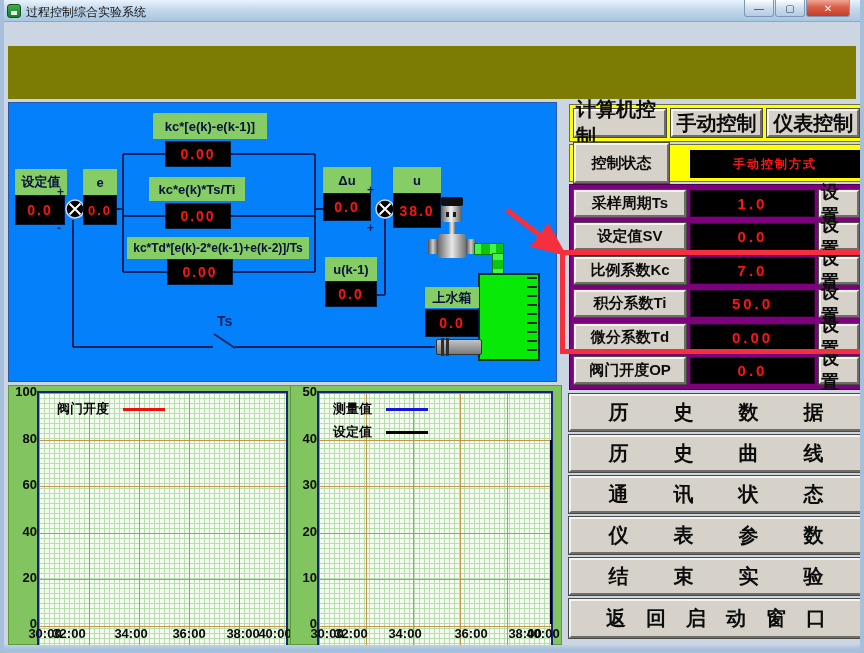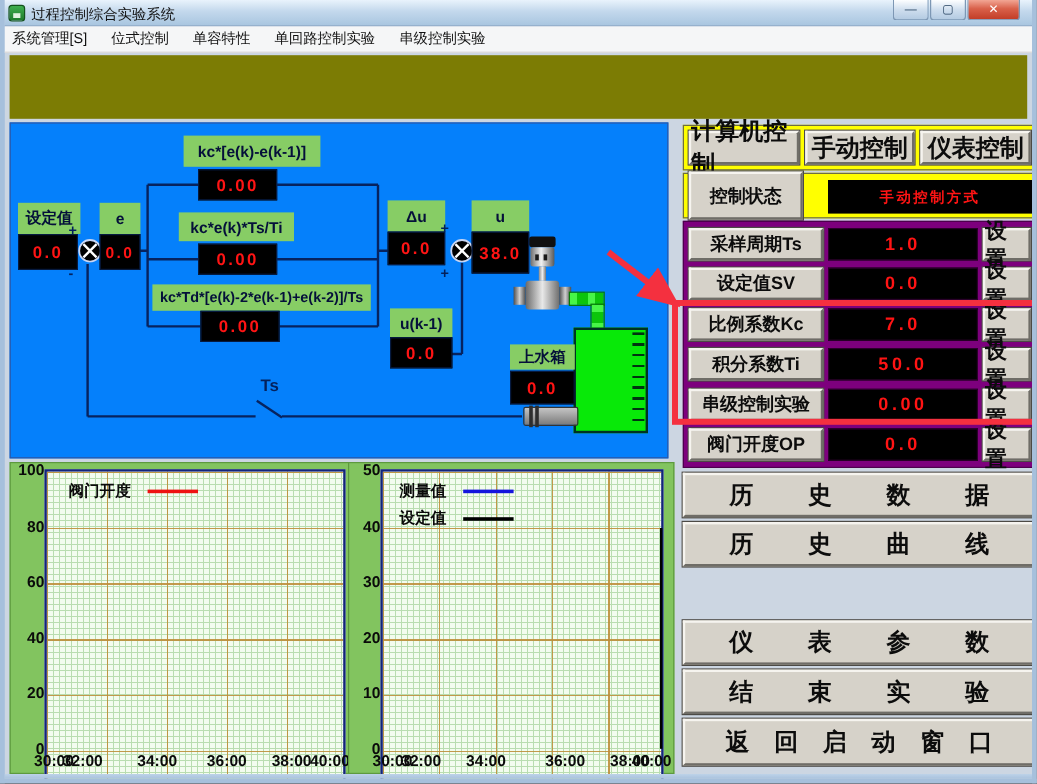--- a/index.html
+++ b/index.html
@@ -68,21 +68,21 @@
   .cm-btn{width:93px;height:28px;font-size:20px;margin-right:5px;}
   .status-disp{position:absolute;left:120px;top:5px;width:170px;height:28px;background:#000;
     color:#ff1414;font-size:12px;font-weight:bold;display:flex;align-items:center;justify-content:center;letter-spacing:2px;}
   .ppanel{position:absolute;left:565px;top:184px;width:295px;height:206px;background:#7d007d;
     border:1px solid #4d004d;padding:5px 4px;display:flex;flex-direction:column;justify-content:space-between;}
   .prow{position:relative;height:27px;display:flex;align-items:stretch;}
   .plabel{width:112px;font-size:15px;}
   .pvalue{flex:1;margin:0 4px;background:#000;color:#ff1414;font-size:15px;font-weight:bold;
     display:flex;align-items:center;justify-content:center;letter-spacing:3px;border:1px solid #2a002a;}
   .pset{width:40px;font-size:18px;letter-spacing:1px;}
-  .navbtn{position:absolute;left:565px;width:295px;height:37px;font-size:20px;letter-spacing:1px;word-spacing:1.9em;}
+  .navbtn{position:absolute;left:565px;width:295px;height:37px;font-size:20px;letter-spacing:1px;word-spacing:1.9em;font-family:Liberation Serif, serif;}
   .navbtn.tight{word-spacing:0.65em;}
   
   .chart-panel{position:absolute;top:385px;height:260px;background:#82c45f;border:1px solid #5d9a3e;}
   .plot{position:absolute;top:5px;height:272px;border:2px solid #13247c;
     background:
       repeating-linear-gradient(to bottom,rgba(190,142,58,.9) 0 1px,transparent 1px 46.6px),
       repeating-linear-gradient(to right,rgba(190,142,58,.9) 0 1px,transparent 1px 50px),
       repeating-linear-gradient(to bottom,#b9ddb0 0 1px,transparent 1px 5px),
       repeating-linear-gradient(to right,#b9ddb0 0 1px,transparent 1px 5px),
       #f3fcef;}
@@ -112,27 +112,20 @@
   <div class="titlebar">
     <div class="app-icon"></div>
     <span class="title-text">过程控制综合实验系统</span>
     <div class="win-btns">
       <div class="wbtn">—</div>
       <div class="wbtn">▢</div>
       <div class="wbtn close">✕</div>
     </div>
   </div>
 
-  <div class="menubar">
-    <span class="menu-item">系统管理[S]</span>
-    <span class="menu-item">位式控制</span>
-    <span class="menu-item">单容特性</span>
-    <span class="menu-item">单回路控制实验</span>
-    <span class="menu-item">串级控制实验</span>
-  </div>
 
   <div class="banner"></div>
   <div class="banner-title">电动调节阀支路单容液位控制实验</div>
   <span class="user-label">当前用户</span>
   <div class="user-box">负责人</div>
 
   <div class="diagram">
     <svg class="wires" width="549" height="280" viewBox="0 0 549 280">
       <path d="M108,106 H114 M114,51 V169 M114,51 H156 M114,113 H156 M114,169 H158
                M222,51 H306 M222,113 H306 M224,169 H306 M306,51 V169 M306,106 H314
@@ -232,33 +225,34 @@
       <div class="btn3d plabel">比例系数Kc</div>
       <div class="pvalue">7.0</div>
       <div class="btn3d pset">设置</div>
     </div>
     <div class="prow">
       <div class="btn3d plabel">积分系数Ti</div>
       <div class="pvalue">50.0</div>
       <div class="btn3d pset">设置</div>
     </div>
     <div class="prow">
-      <div class="btn3d plabel">串级控制实验</div>
+      <div class="btn3d plabel">微分系数Td</div>
       <div class="pvalue">0.00</div>
       <div class="btn3d pset">设置</div>
     </div>
     <div class="prow">
       <div class="btn3d plabel">阀门开度OP</div>
       <div class="pvalue">0.0</div>
       <div class="btn3d pset">设置</div>
     </div>
   </div>
 
   <div class="btn3d navbtn" style="top:394px;">历 史 数 据</div>
   <div class="btn3d navbtn" style="top:435px;">历 史 曲 线</div>
+  <div class="btn3d navbtn" style="top:476px;">通 讯 状 态</div>
   <div class="btn3d navbtn" style="top:517px;">仪 表 参 数</div>
   <div class="btn3d navbtn" style="top:558px;">结 束 实 验</div>
   <div class="btn3d navbtn tight" style="top:599px;height:39px;">返 回 启 动 窗 口</div>
 
   <div class="chart-panel" style="left:4px;width:296px;">
     <span class="ytick" style="left:4px;top:-2px;">100</span>
     <span class="ytick" style="left:4px;top:45px;">80</span>
     <span class="ytick" style="left:4px;top:91px;">60</span>
     <span class="ytick" style="left:4px;top:138px;">40</span>
     <span class="ytick" style="left:4px;top:184px;">20</span>

